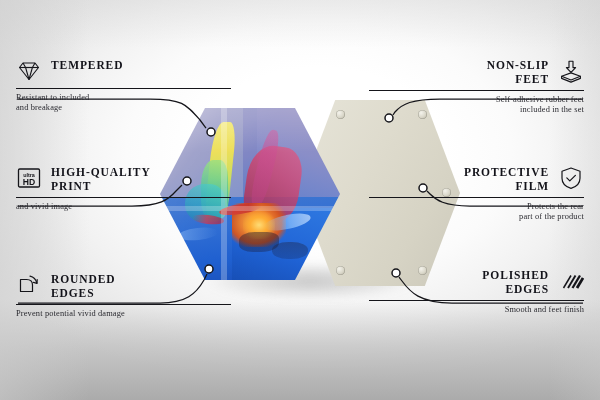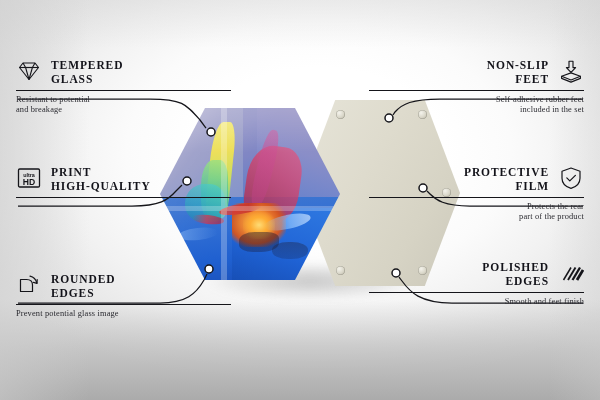--- a/index.html
+++ b/index.html
@@ -189,46 +189,46 @@
           <path d="M3.5 9.5 L7 5 L19 5 L22.5 9.5 L13 21.5 Z"></path>
           <path d="M3.5 9.5 L22.5 9.5"></path>
               <path d="M7 5 L9.6 9.5 L13 21.5"></path>
               <path d="M19 5 L16.4 9.5 L13 21.5"></path>
           <path d="M9.6 9.5 L16.4 9.5"></path>
         </g>
           </svg>
       </span>
       <div class="ttl">
         <div>TEMPERED</div>
-        <div>GLASS</div>
-      </div>
-    </div>
-    <div class="rule"></div>
-    <div class="sub">
-      <div>Resistant to potential</div>
+      </div>
+    </div>
+    <div class="rule"></div>
+    <div class="sub">
+      <div>Resistant to included</div>
       <div>and breakage</div>
     </div>
   </div>
 
   <div class="feat left" style="top:165px;">
     <div class="hd">
       <span class="ico">
         <svg viewBox="0 0 26 26" width="26" height="26">
           <rect x="2.5" y="4" width="21" height="18" fill="none" stroke="#15151a" stroke-width="1.3" rx="1.2"></rect>
           <text x="13" y="11.6" text-anchor="middle" font-family="Liberation Sans, sans-serif" font-size="5.4" font-weight="700" fill="#15151a">ultra</text>
           <text x="13" y="19.8" text-anchor="middle" font-family="Liberation Sans, sans-serif" font-size="8.6" font-weight="700" fill="#15151a">HD</text>
         </svg>
       </span>
       <div class="ttl">
+        <div>HIGH-QUALITY</div>
         <div>PRINT</div>
-        <div>HIGH-QUALITY</div>
-      </div>
-    </div>
-    <div class="rule"></div>
-    <div class="sub">
+      </div>
+    </div>
+    <div class="rule"></div>
+    <div class="sub">
+      <div>and vivid image</div>
     </div>
   </div>
 
   <div class="feat left" style="top:272px;">
     <div class="hd">
       <span class="ico">
         <svg viewBox="0 0 26 26" width="26" height="26">
             <g fill="none" stroke="#15151a" stroke-width="1.2" stroke-linecap="round" stroke-linejoin="round">
           <path d="M4.5 7.5 L4.5 19.5 L16.5 19.5 L16.5 13 C16.5 9.6 14.2 7.5 10.6 7.5 Z"></path>
           <path d="M14 4.2 C17.6 5 20 7.6 20.8 11"></path>
@@ -236,21 +236,21 @@
         </g>
           </svg>
       </span>
       <div class="ttl">
         <div>ROUNDED</div>
         <div>EDGES</div>
       </div>
     </div>
     <div class="rule"></div>
     <div class="sub">
-      <div>Prevent potential glass image</div>
+      <div>Prevent potential vivid damage</div>
     </div>
   </div>
 
   <div class="feat right" style="top:58px;">
     <div class="hd">
       <span class="ico">
         <svg viewBox="0 0 26 26" width="26" height="26">
             <g fill="none" stroke="#15151a" stroke-width="1.15" stroke-linejoin="round" stroke-linecap="round">
           <path d="M11 3.2 L15 3.2 L15 9.6 L17.6 9.6 L13 14.4 L8.4 9.6 L11 9.6 Z"></path>
           <path d="M13 14.9 L22.4 18.3 L13 22 L3.6 18.3 Z"></path>
@@ -285,21 +285,21 @@
         <div>FILM</div>
       </div>
     </div>
     <div class="rule"></div>
     <div class="sub">
       <div>Protects the rear</div>
       <div>part of the product</div>
     </div>
   </div>
 
-  <div class="feat right" style="top:260px;">
+  <div class="feat right" style="top:268px;">
     <div class="hd">
       <span class="ico">
         <svg viewBox="0 0 26 26" width="26" height="26">
             <g stroke="#15151a" stroke-linecap="butt">
           <path d="M5.5 20 L13 7.5" stroke-width="1.5"></path>
           <path d="M10 20 L17.5 7.5" stroke-width="1.9"></path>
           <path d="M14.5 20 L22 7.5" stroke-width="2.3"></path>
           <path d="M19 20 L25 10" stroke-width="2.7"></path>
         </g>
           </svg>

